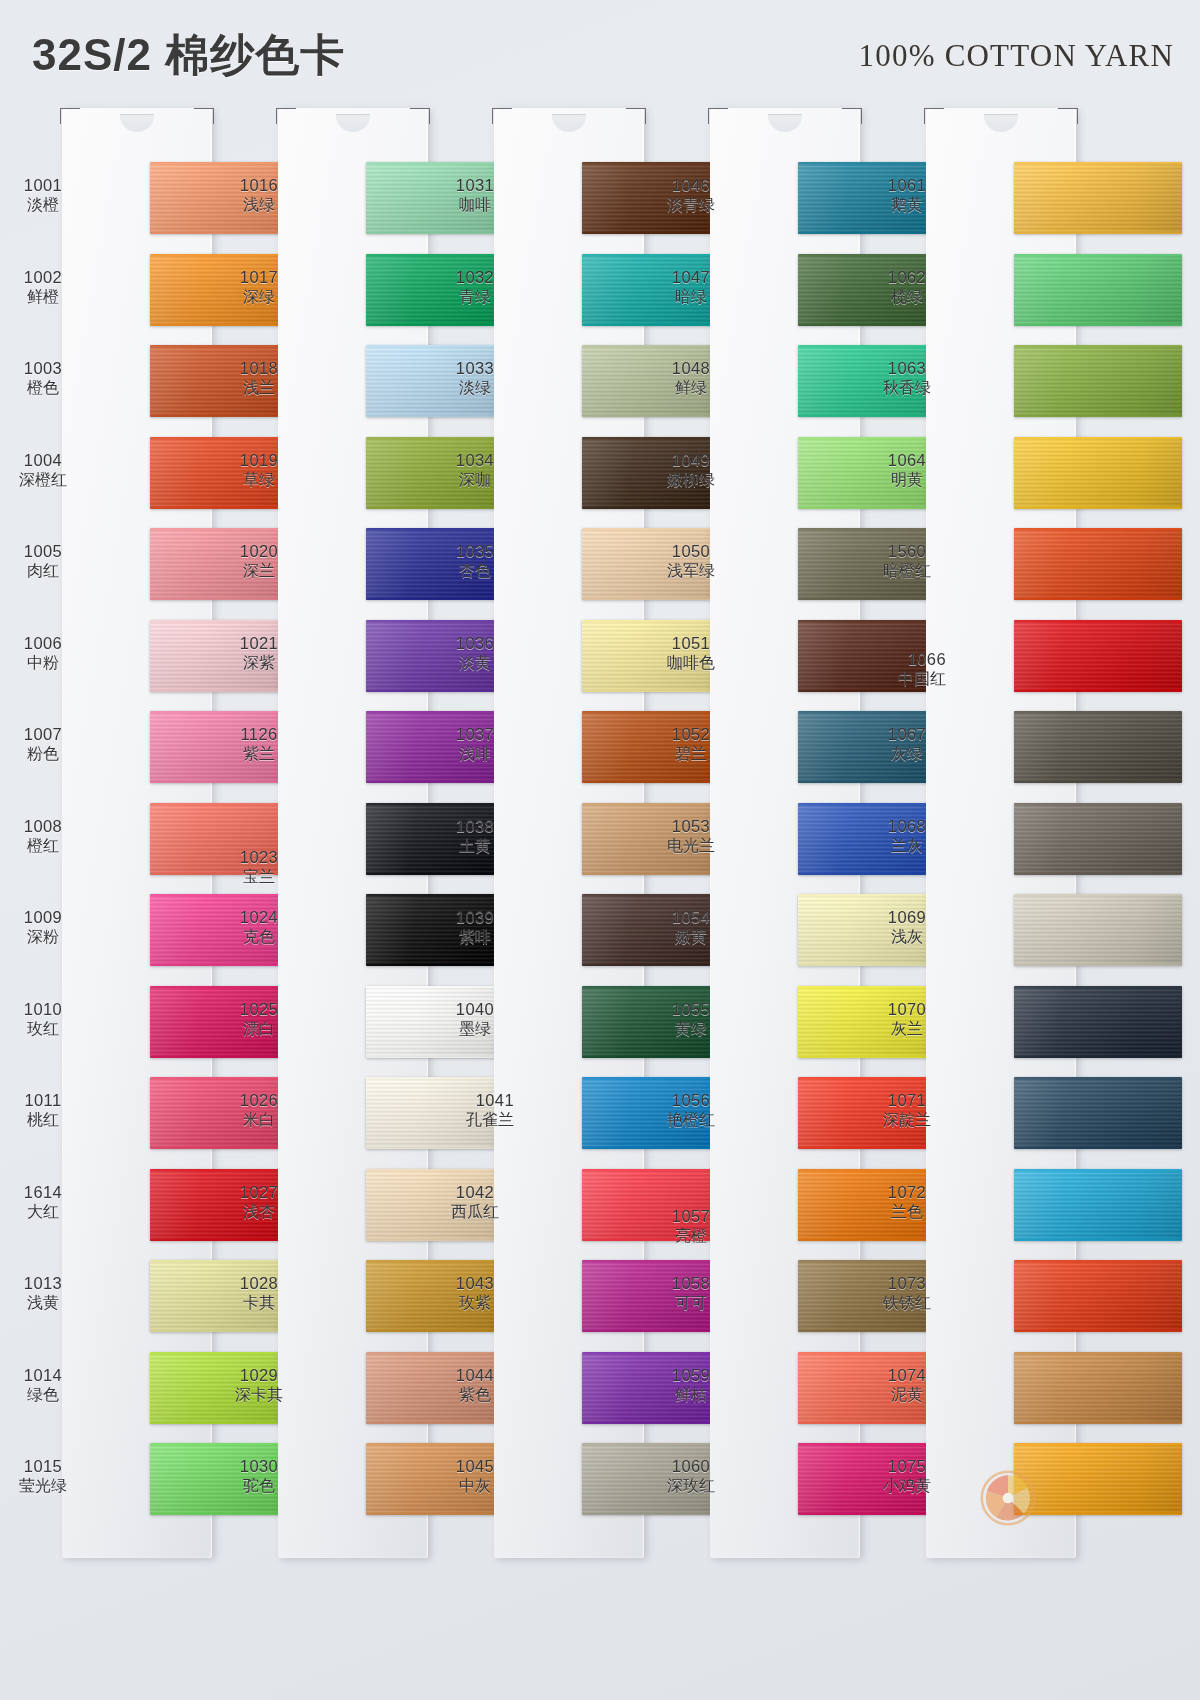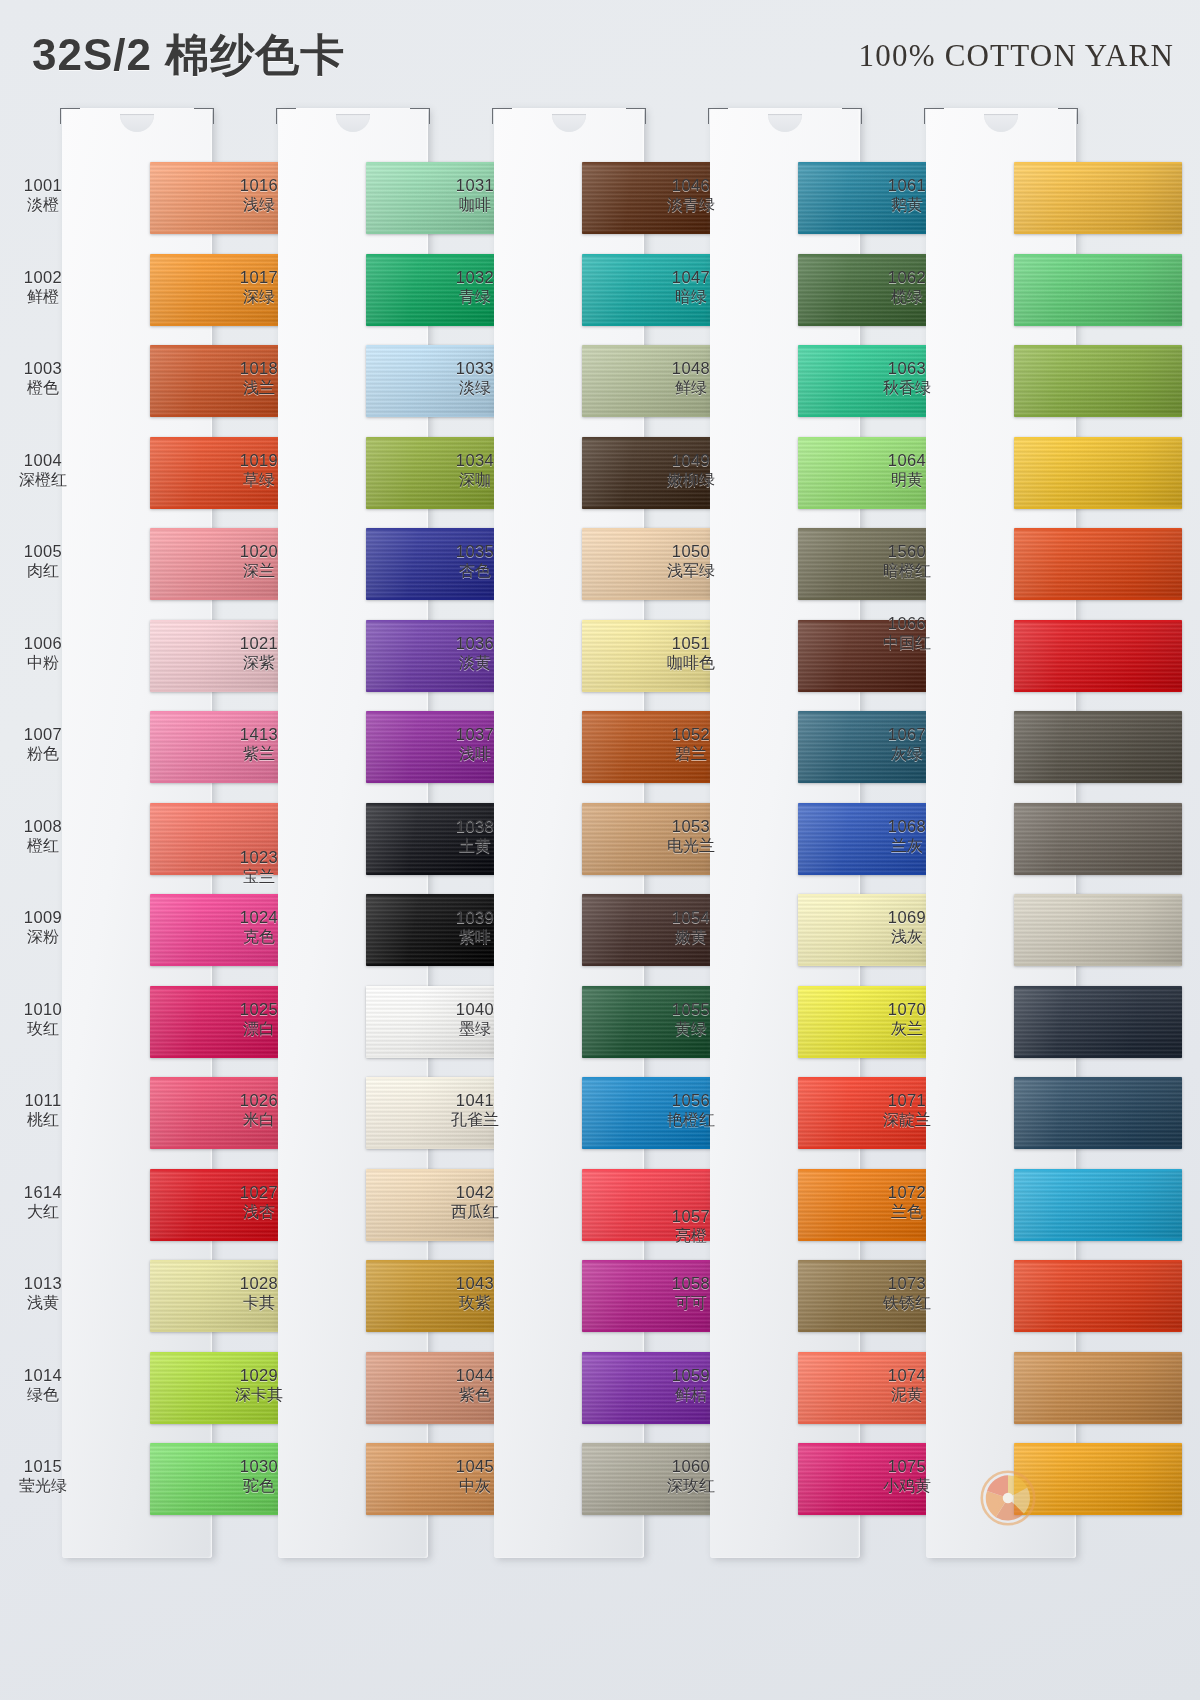--- a/index.html
+++ b/index.html
@@ -291,21 +291,21 @@
       </div>
       <div class="lbl" style="top: 442px;">
         <span class="code">1020</span>
         <span class="name">深兰</span>
       </div>
       <div class="lbl" style="top: 533.5px;">
         <span class="code">1021</span>
         <span class="name">深紫</span>
       </div>
       <div class="lbl" style="top: 625px;">
-        <span class="code">1413</span>
+        <span class="code">1126</span>
         <span class="name">紫兰</span>
       </div>
       <div class="lbl" style="top: 748px;">
         <span class="code">1023</span>
         <span class="name">宝兰</span>
       </div>
       <div class="lbl" style="top: 808px;">
         <span class="code">1024</span>
         <span class="name">克色</span>
       </div>
@@ -465,21 +465,21 @@
         <span class="name">土黄</span>
       </div>
       <div class="lbl" style="top: 808px;">
         <span class="code">1039</span>
         <span class="name">紫啡</span>
       </div>
       <div class="lbl" style="top: 899.5px;">
         <span class="code">1040</span>
         <span class="name">墨绿</span>
       </div>
-      <div class="lbl" style="top: 991px;">
+      <div class="lbl" style="top: 991px; text-align: right;">
         <span class="code">1041</span>
         <span class="name">孔雀兰</span>
       </div>
       <div class="lbl" style="top: 1082.5px;">
         <span class="code">1042</span>
         <span class="name">西瓜红</span>
       </div>
       <div class="lbl" style="top: 1174px;">
         <span class="code">1043</span>
         <span class="name">玫紫</span>
@@ -763,21 +763,21 @@
         <span class="name">秋香绿</span>
       </div>
       <div class="lbl" style="top: 350.5px;">
         <span class="code">1064</span>
         <span class="name">明黄</span>
       </div>
       <div class="lbl" style="top: 442px;">
         <span class="code">1560</span>
         <span class="name">暗橙红</span>
       </div>
-      <div class="lbl" style="top: 514px;">
+      <div class="lbl" style="top: 550px; text-align: right;">
         <span class="code">1066</span>
         <span class="name">中国红</span>
       </div>
       <div class="lbl" style="top: 625px;">
         <span class="code">1067</span>
         <span class="name">灰绿</span>
       </div>
       <div class="lbl" style="top: 716.5px;">
         <span class="code">1068</span>
         <span class="name">兰灰</span>

